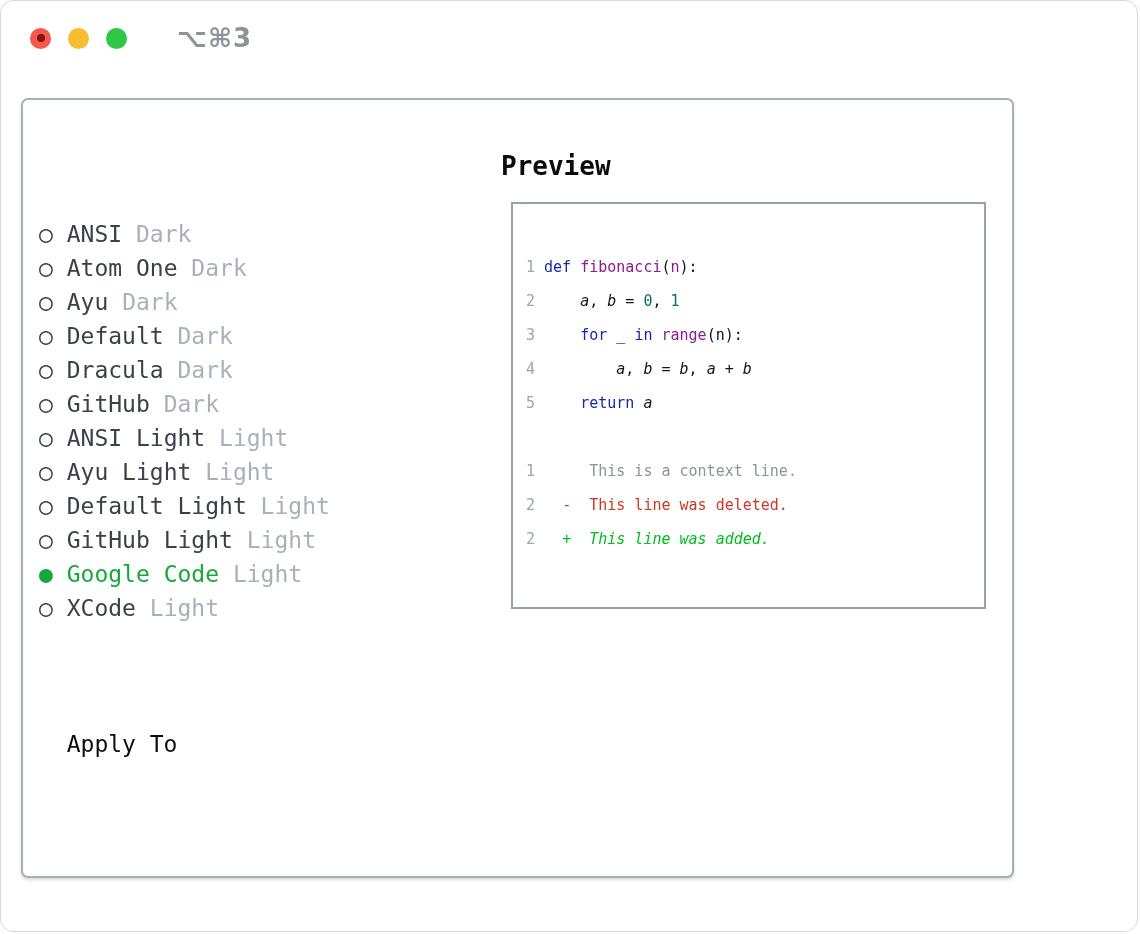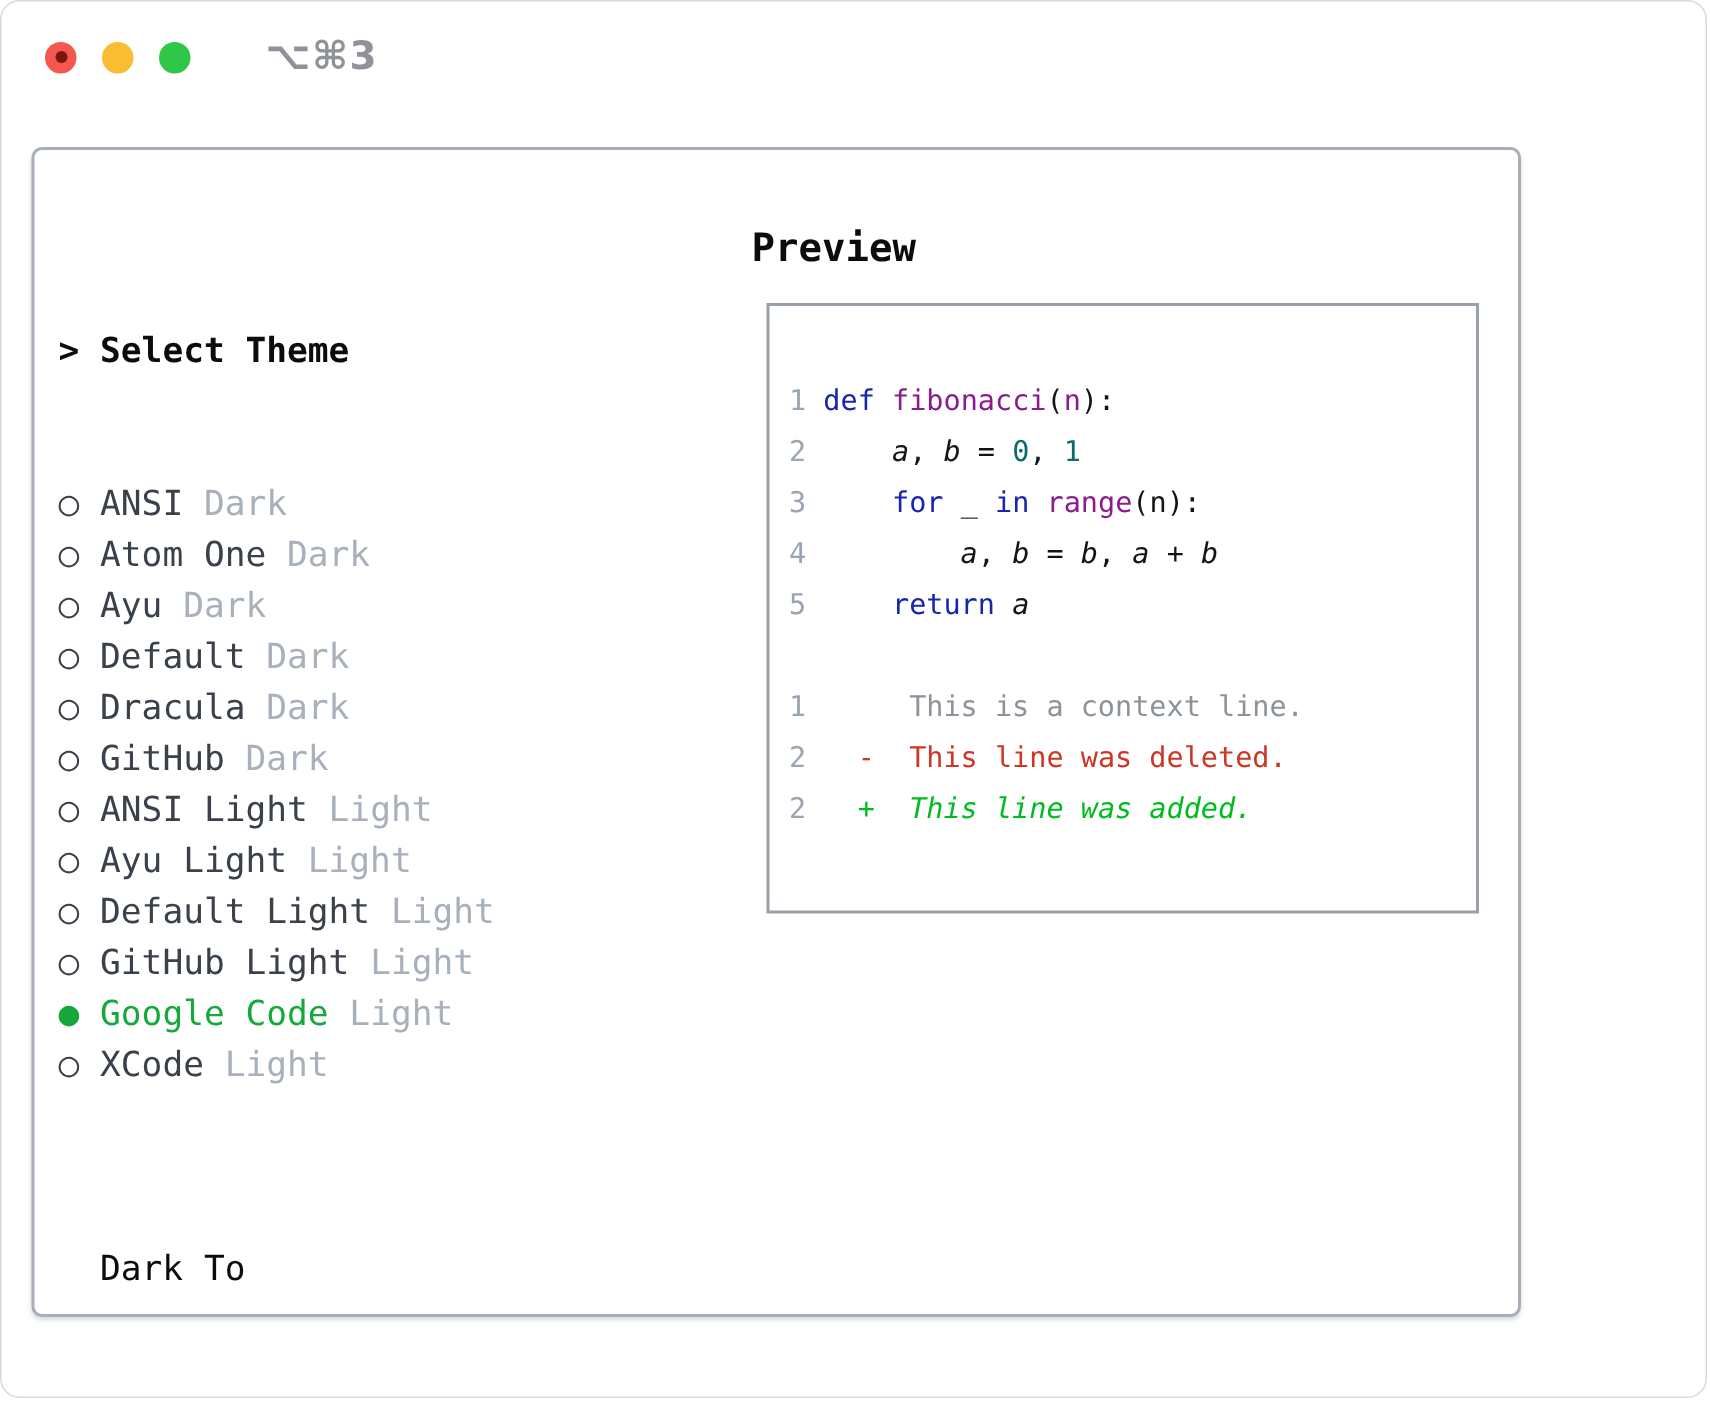--- a/index.html
+++ b/index.html
@@ -93,21 +93,21 @@
     left: 488px; top: 102px;
     width: 475px; height: 407px;
     border: 2px solid var(--box-border);
     box-sizing: border-box;
     background: #ffffff;
   }
   #code {
     margin: 0;
     padding: 46px 0 0 13px;
     font-family: "DejaVu Sans Mono", "Liberation Mono", monospace;
-    font-size: 19px;
+    font-size: 15px;
     line-height: 34px;
     white-space: pre;
   }
   .ln      { color: var(--linenum-gray); }
   .tok-pln { color: var(--code-plain); }
   .tok-kw  { color: var(--syntax-keyword); }
   .tok-fn  { color: var(--syntax-name); }
   .tok-lit { color: var(--syntax-literal); }
   .tok-var { color: var(--code-plain); font-style: italic; }
   .tok-ctx { color: var(--diff-context); }
@@ -122,23 +122,22 @@
     <span class="light red">
         <span class="dot"></span>
       </span>
     <span class="light yellow"></span>
     <span class="light green"></span>
     <span class="win-title">⌥⌘3</span>
   </div>
 
   <div class="panel">
     <div class="left-col">
-      <div class="hdr-line"><span class="prompt">&gt;</span> <span>Select Theme</span></div>
       <div id="theme-list"><div class="row"><span class="radio">○</span> <span class="tname">ANSI</span> <span class="tvariant">Dark</span></div><div class="row"><span class="radio">○</span> <span class="tname">Atom One</span> <span class="tvariant">Dark</span></div><div class="row"><span class="radio">○</span> <span class="tname">Ayu</span> <span class="tvariant">Dark</span></div><div class="row"><span class="radio">○</span> <span class="tname">Default</span> <span class="tvariant">Dark</span></div><div class="row"><span class="radio">○</span> <span class="tname">Dracula</span> <span class="tvariant">Dark</span></div><div class="row"><span class="radio">○</span> <span class="tname">GitHub</span> <span class="tvariant">Dark</span></div><div class="row"><span class="radio">○</span> <span class="tname">ANSI Light</span> <span class="tvariant">Light</span></div><div class="row"><span class="radio">○</span> <span class="tname">Ayu Light</span> <span class="tvariant">Light</span></div><div class="row"><span class="radio">○</span> <span class="tname">Default Light</span> <span class="tvariant">Light</span></div><div class="row"><span class="radio">○</span> <span class="tname">GitHub Light</span> <span class="tvariant">Light</span></div><div class="row selected"><span class="radio">●</span> <span class="tname">Google Code</span> <span class="tvariant">Light</span></div><div class="row"><span class="radio">○</span> <span class="tname">XCode</span> <span class="tvariant">Light</span></div></div>
-      <div class="apply-header">Dark To</div>
+      <div class="apply-header">Apply To</div>
       <div id="apply-list"><div class="row selected"> </div></div>
       
     </div>
 
     <div class="preview-label">Preview</div>
     <div class="preview-box">
       <pre id="code"><div><span class="ln">1</span><span class="tok-pln"> </span><span class="tok-kw">def</span><span class="tok-pln"> </span><span class="tok-fn">fibonacci</span><span class="tok-pln">(</span><span class="tok-fn">n</span><span class="tok-pln">):</span></div><div><span class="ln">2</span><span class="tok-pln">     </span><span class="tok-var">a</span><span class="tok-pln">, </span><span class="tok-var">b</span><span class="tok-pln"> = </span><span class="tok-lit">0</span><span class="tok-pln">, </span><span class="tok-lit">1</span></div><div><span class="ln">3</span><span class="tok-pln">     </span><span class="tok-kw">for</span><span class="tok-pln"> </span><span class="tok-var">_</span><span class="tok-pln"> </span><span class="tok-kw">in</span><span class="tok-pln"> </span><span class="tok-fn">range</span><span class="tok-pln">(n):</span></div><div><span class="ln">4</span><span class="tok-pln">         </span><span class="tok-var">a</span><span class="tok-pln">, </span><span class="tok-var">b</span><span class="tok-pln"> = </span><span class="tok-var">b</span><span class="tok-pln">, </span><span class="tok-var">a</span><span class="tok-pln"> + </span><span class="tok-var">b</span></div><div><span class="ln">5</span><span class="tok-pln">     </span><span class="tok-kw">return</span><span class="tok-pln"> </span><span class="tok-var">a</span></div><div> </div><div><span class="ln">1</span><span class="tok-ctx">      This is a context line.</span></div><div><span class="ln">2</span><span class="tok-pln">   </span><span class="tok-del">-  This line was deleted.</span></div><div><span class="ln">2</span><span class="tok-pln">   </span><span class="tok-add">+  This line was added.</span></div></pre>
     </div>
   </div>
 </div>

